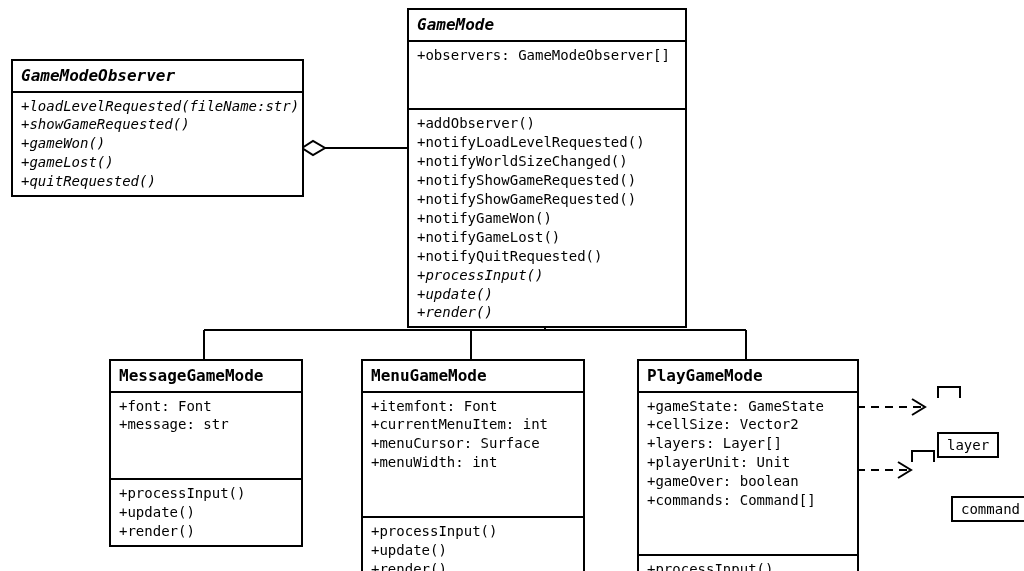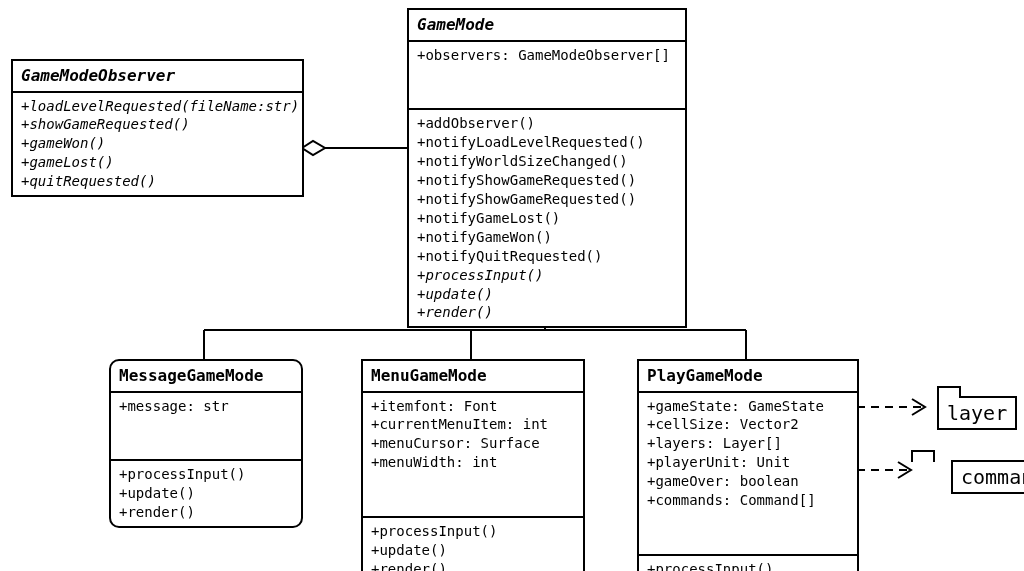--- a/index.html
+++ b/index.html
@@ -62,22 +62,23 @@
     border-bottom: none;
     background: #fff;
     position: absolute;
     top: -10px;
     left: 0;
   }
   .pkg .body {
     border: 2px solid #000;
     background: #fff;
     padding: 3px 8px;
-    font-size: 20px;
+    font-size: 14px;
     font-family: "DejaVu Sans Mono", "Courier New", monospace;
+    margin-top: 36px;
   }
 </style>
 </head>
 <body>
 
 <div class="class-box" style="left:11px; top:59px; width:289px;">
   <div class="class-title abstract">GameModeObserver</div>
   <div class="section">
     <div class="member italic">+loadLevelRequested(fileName:str)</div>
     <div class="member italic">+showGameRequested()</div>
@@ -91,32 +92,33 @@
   <div class="class-title abstract">GameMode</div>
   <div class="section">
     <div class="member">+observers: GameModeObserver[]</div>
   </div>
   <div class="section">
     <div class="member">+addObserver()</div>
     <div class="member">+notifyLoadLevelRequested()</div>
     <div class="member">+notifyWorldSizeChanged()</div>
     <div class="member">+notifyShowGameRequested()</div>
     <div class="member">+notifyShowGameRequested()</div>
+    <div class="member">+notifyGameWon()</div>
     <div class="member">+notifyGameLost()</div>
-    <div class="member">+notifyGameWon()</div>
     <div class="member">+notifyQuitRequested()</div>
     <div class="member italic">+processInput()</div>
     <div class="member italic">+update()</div>
     <div class="member italic">+render()</div>
   </div>
 </div>
 
-<div class="class-box" style="left:109px; top:359px; width:190px;border-radius:10px;">
+<div class="class-box" style="left:109px; top:359px; width:190px;">
   <div class="class-title">MessageGameMode</div>
   <div class="section">
+    <div class="member">+font: Font</div>
     <div class="member">+message: str</div>
   </div>
   <div class="section">
     <div class="member">+processInput()</div>
     <div class="member">+update()</div>
     <div class="member">+render()</div>
   </div>
 </div>
 
 <div class="class-box" style="left:361px; top:359px; width:220px;">

